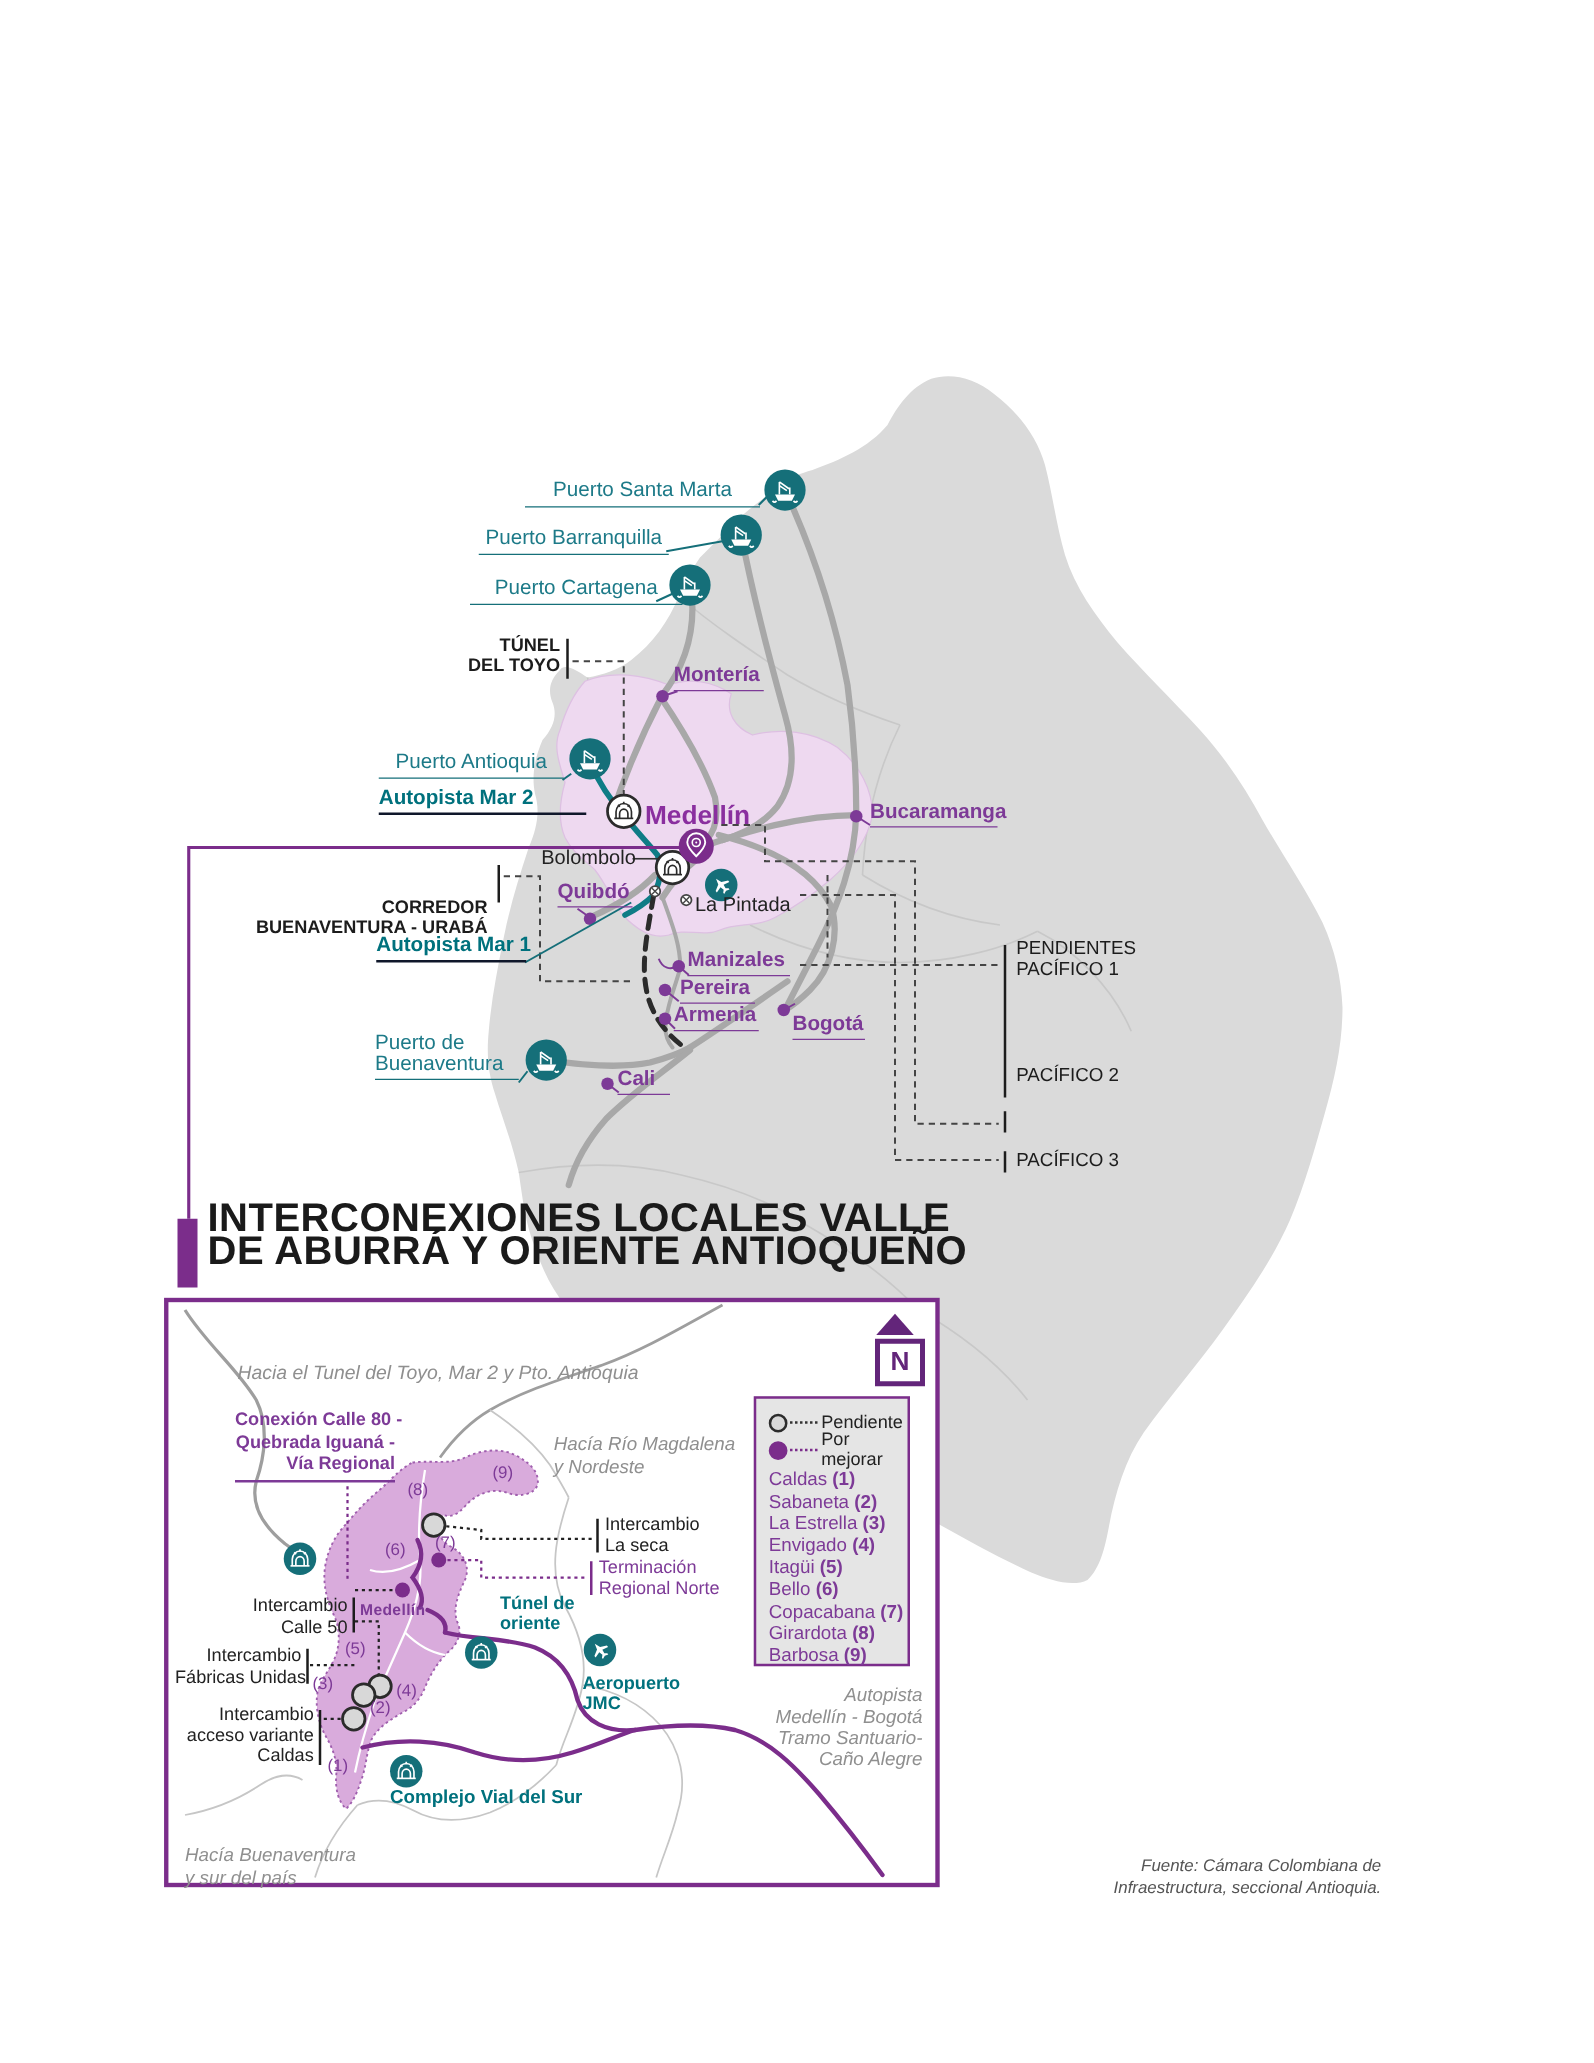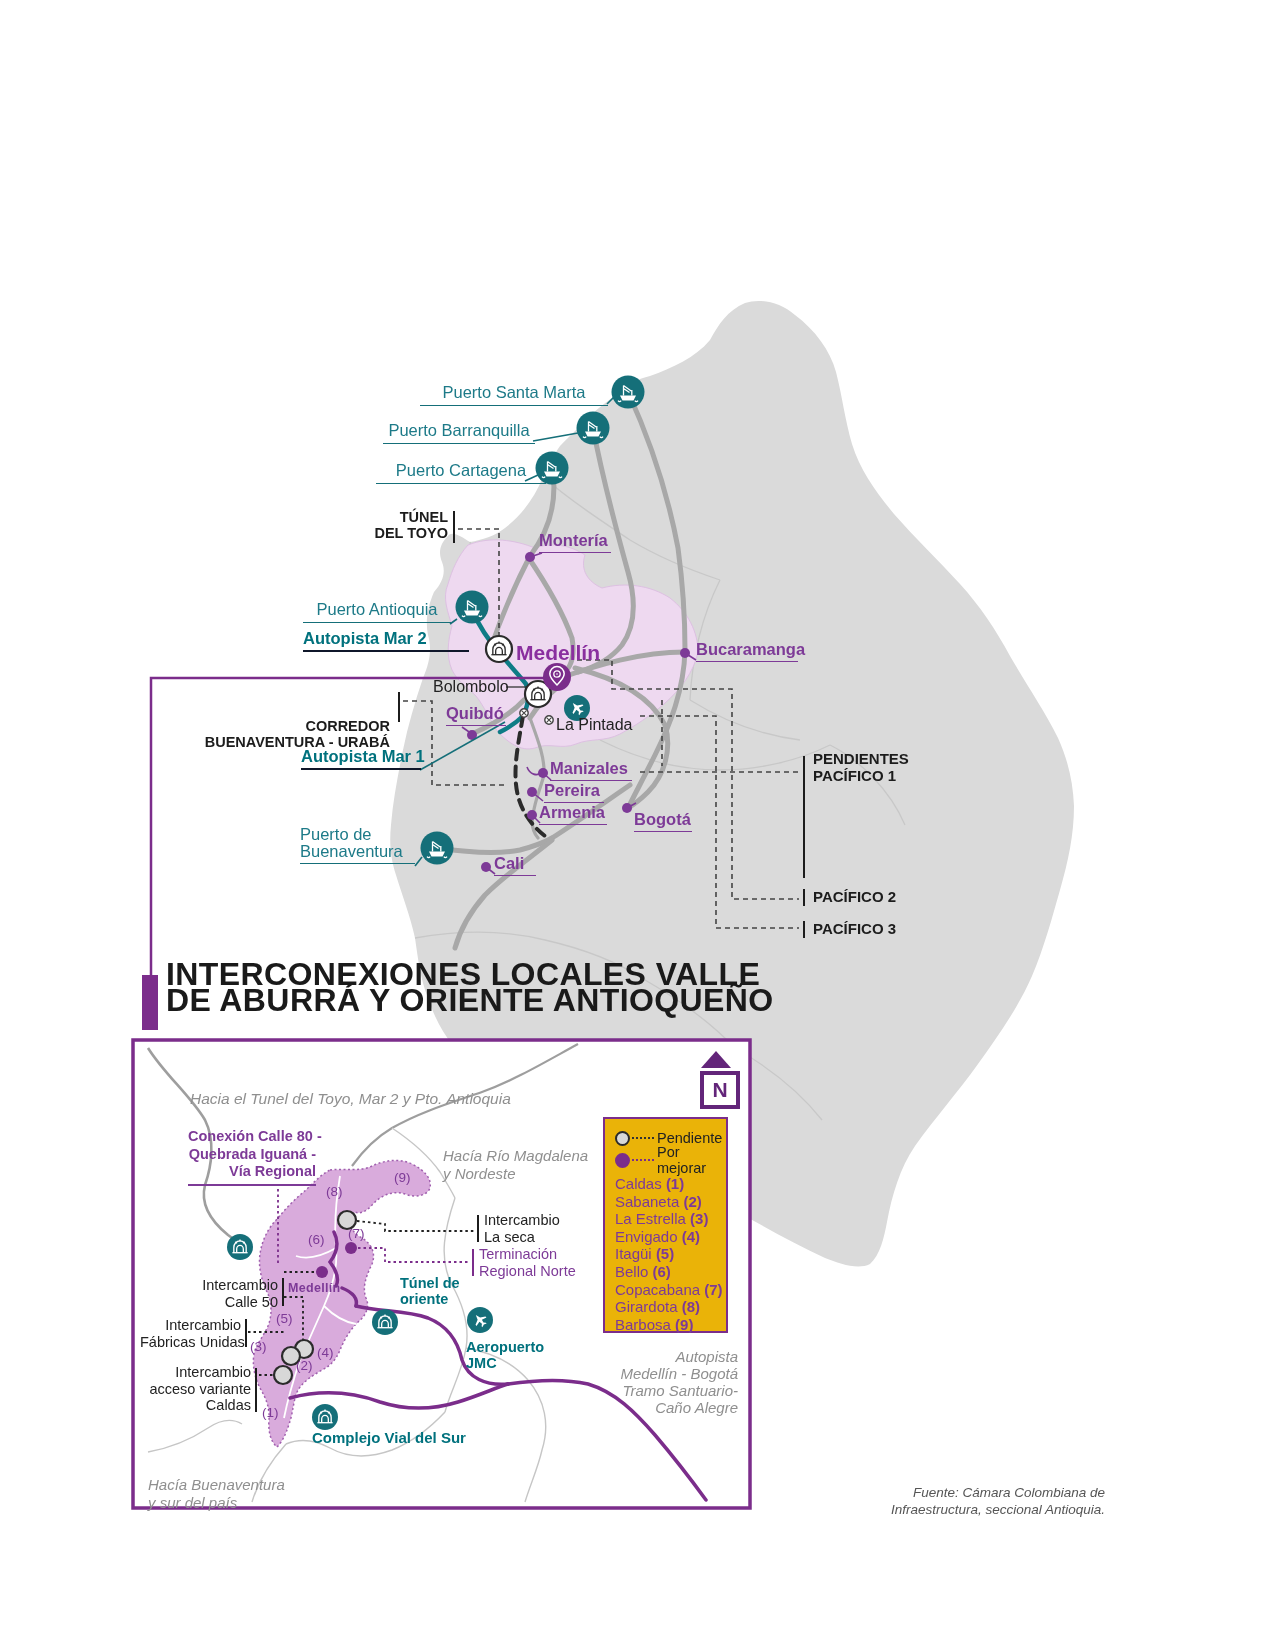--- a/index.html
+++ b/index.html
@@ -7,30 +7,30 @@
           font-family:"Liberation Sans",sans-serif;}
   svg{position:absolute;left:0;top:0;}
   .lbl{position:absolute;white-space:nowrap;}
   .port{color:#1d7a88;font-size:16.5px;text-align:center;border-bottom:1.6px solid #156f79;padding-bottom:3px;}
   .tealb{color:#00717d;font-weight:bold;font-size:16.5px;border-bottom:2px solid #0f172a;padding-bottom:2px;}
   .city{color:#7d3a97;font-weight:600;font-size:16.5px;border-bottom:1.6px solid #7d3a97;padding-bottom:2px;}
   .blackcap{color:#1c1c1c;font-weight:800;font-size:14.5px;line-height:16px;text-align:right;}
   .plain{color:#222;font-size:16px;}
   .vbar{position:absolute;width:2px;background:#1c1c1c;}
   .vbar-p{position:absolute;width:2px;background:#7b2d8b;}
-  .pend-title{color:#1c1c1c;font-weight:700;font-size:15px;line-height:17px;}
+  .pend-title{color:#1c1c1c;font-weight:400;font-size:15px;line-height:17px;}
   .pend-body{color:#222;font-size:12.8px;line-height:13.8px;white-space:nowrap;}
   .title{color:#1a1a1a;font-weight:800;font-size:32px;line-height:26px;letter-spacing:.4px;}
   .ital{color:#8f8f8f;font-style:italic;font-size:15px;line-height:17.5px;}
   .interc{color:#222;font-size:14.5px;line-height:16.5px;}
   .purp{color:#7d3a97;}
   .tealpoi{color:#00717d;font-weight:800;font-size:14.5px;line-height:16px;}
   .num{position:absolute;color:#7d3a97;font-size:13.5px;}
   .legend{position:absolute;left:603px;top:1117px;width:125px;height:216px;border:2.5px solid #7b2d8b;
-          background:#eab308;box-sizing:border-box;padding:8px 0 0 10px;}
+          background:#e5e5e5;box-sizing:border-box;padding:8px 0 0 10px;}
   .leg-row{display:flex;align-items:center;height:22px;color:#222;font-size:14.5px;}
   .leg-dot{display:inline-block;width:11px;height:11px;border-radius:50%;flex:0 0 auto;}
   .leg-dash{display:inline-block;width:22px;border-top:2px dotted #333;margin:0 3px 0 2px;flex:0 0 auto;}
   .muni{color:#7d3a97;font-size:15px;line-height:17.6px;}
   .muni b{font-weight:800;}
   .compass-tri{position:absolute;left:701px;top:1051px;width:0;height:0;
        border-left:15px solid transparent;border-right:15px solid transparent;border-bottom:17px solid #63257a;}
   .compass-box{position:absolute;left:700px;top:1071px;width:32px;height:30px;border:4px solid #63257a;
        background:#fff;color:#63257a;font-weight:800;font-size:21px;text-align:center;line-height:30px;}
   .src{color:#555;font-style:italic;font-size:13.5px;line-height:16.5px;text-align:right;}
@@ -285,21 +285,21 @@
 
 <div class="lbl" style="left:516px;top:641px;font-size:21px;font-weight:800;color:#8a2f9f;">Medellín</div>
 <div class="lbl plain" style="left:433px;top:678px;">Bolombolo</div>
 <div class="lbl plain" style="left:556px;top:716px;">La Pintada</div>
 
 <div class="lbl pend-title" style="left:813px;top:750px;">
   <div>PENDIENTES</div>
   <div>PACÍFICO 1</div>
 </div>
 <div class="vbar" style="left:803px;top:756px;height:122px;"></div>
-<div class="lbl pend-title" style="left:813px;top:888px;">PACÍFICO 2</div>
+<div class="lbl pend-title" style="left:813px;top:852px;">PACÍFICO 2</div>
 <div class="vbar" style="left:803px;top:889px;height:17px;"></div>
 <div class="lbl pend-title" style="left:813px;top:920px;">PACÍFICO 3</div>
 <div class="vbar" style="left:803px;top:921px;height:17px;"></div>
 
 <div class="lbl title" style="left:166px;top:961px;">
   <div>INTERCONEXIONES LOCALES VALLE</div>
   <div>DE ABURRÁ Y ORIENTE ANTIOQUEÑO</div>
 </div>
 
 <div class="lbl ital" style="left:190px;top:1090px;font-size:15.5px;">Hacia el Tunel del Toyo, Mar 2 y Pto. Antioquia</div>

